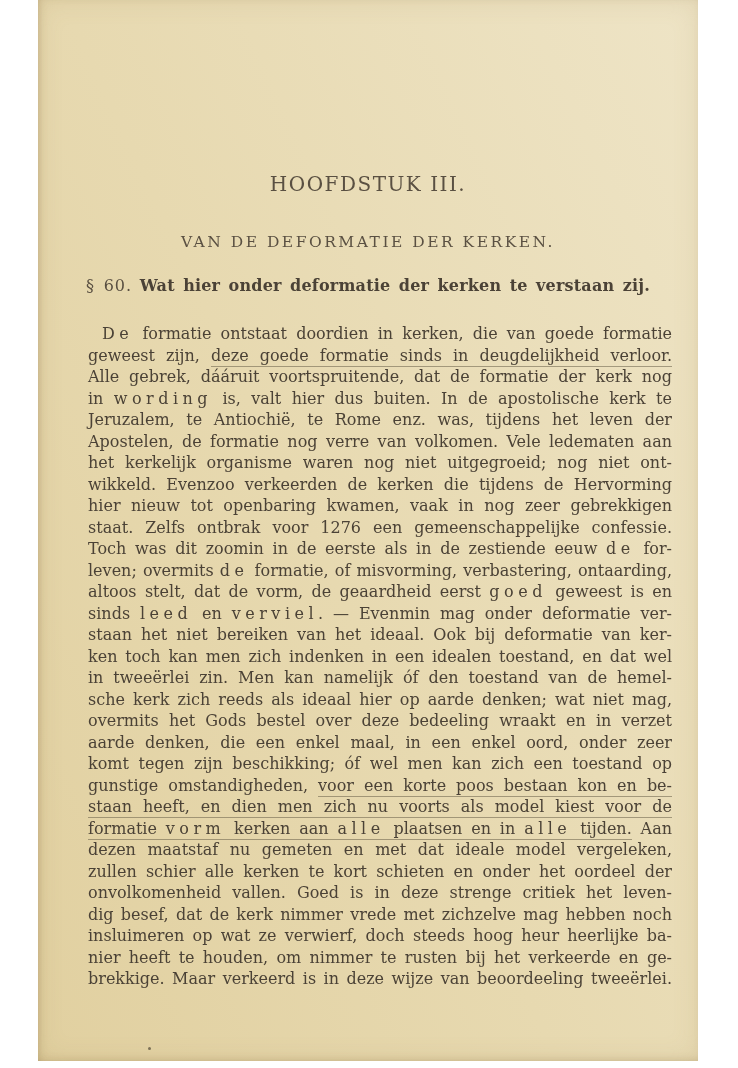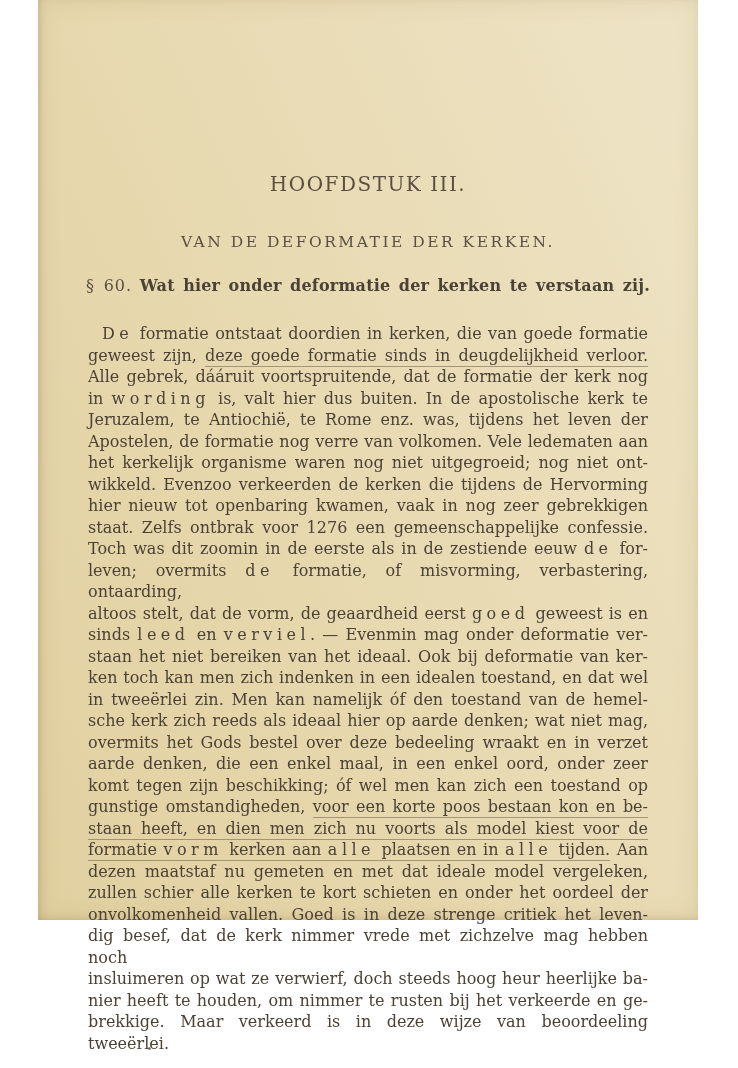--- a/index.html
+++ b/index.html
@@ -6,42 +6,42 @@
     --paper:#e7d9b0; --paper-light:#eee4c6; --paper-dark:#e1d0a0;
     --ink:#4b4236; --ink-soft:#5a5042; --pencil:#6e6350; --margin:#ffffff;
   }
   html,body{margin:0;padding:0;}
   body{
     width:738px;height:1068px;position:relative;overflow:hidden;
     background:var(--margin);
     font-family:"DejaVu Serif","Liberation Serif",serif;
   }
   .scan-page{
-    position:absolute;left:38px;top:0;width:660px;height:920px;
+    position:absolute;left:38px;top:0;width:660px;height:1061px;
     background:linear-gradient(245deg,var(--paper-light) 0%,var(--paper) 55%,var(--paper-dark) 100%);
     box-shadow:inset 0 0 26px rgba(155,125,70,.16), inset 5px 0 10px -5px rgba(120,95,50,.28),
                inset 0 -5px 10px -5px rgba(120,95,50,.18);
     color:var(--ink);
   }
   .chapter-heading{
     margin:174px 0 0 0;text-align:center;font-weight:400;
     font-size:20px;line-height:20px;letter-spacing:1.5px;color:var(--ink-soft);
   }
   .page-subtitle{
     margin:40px 0 0 0;text-align:center;font-weight:400;
     font-size:15.5px;line-height:16px;letter-spacing:2.5px;color:var(--ink-soft);
   }
   .section-heading{
     margin:26px 48px 0 48px;font-size:16px;line-height:19px;
     text-align:justify;text-align-last:justify;color:var(--ink);
   }
   .section-number{font-weight:400;letter-spacing:1px;color:var(--ink-soft);}
   .section-title{font-weight:700;letter-spacing:.2px;}
   .body-text{
-    margin:28px 50px 0 50px;font-size:16px;line-height:21.5px;color:var(--ink);
+    margin:28px 26px 0 50px;font-size:16px;line-height:21.5px;color:var(--ink);
   }
   .tline{text-align:justify;text-align-last:justify;text-justify:inter-word;white-space:normal;}
   .tline.indent{text-indent:14px;}
   .sp{letter-spacing:.28em;}
   .ul{border-bottom:1.5px solid rgba(104,94,73,.55);padding-bottom:1px;}
   .ink-speck{
     position:absolute;left:110px;top:1047px;width:3px;height:3px;border-radius:50%;
     background:rgba(90,80,62,.75);
   }
 </style>

